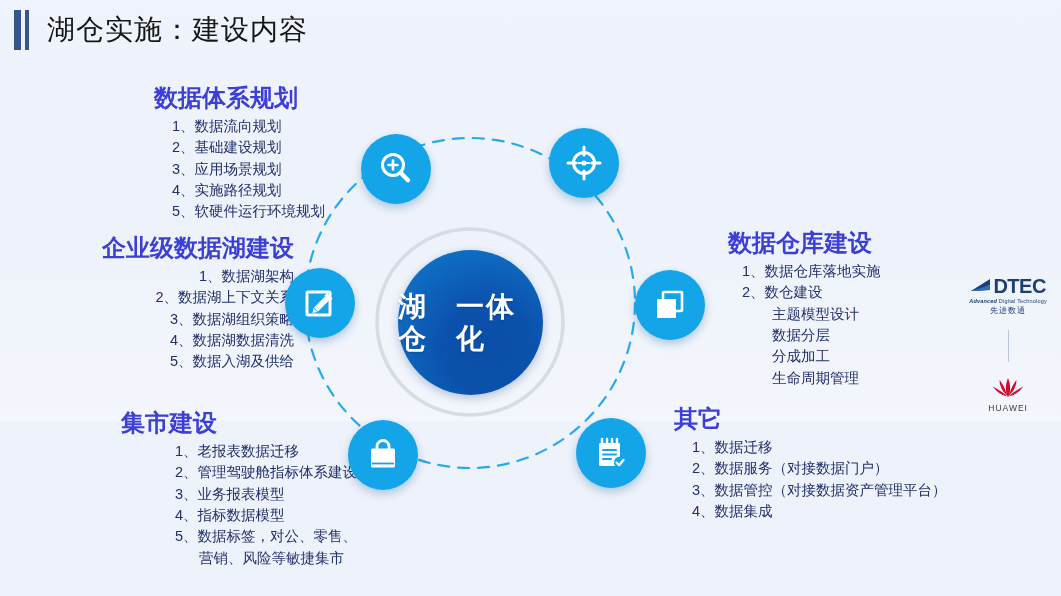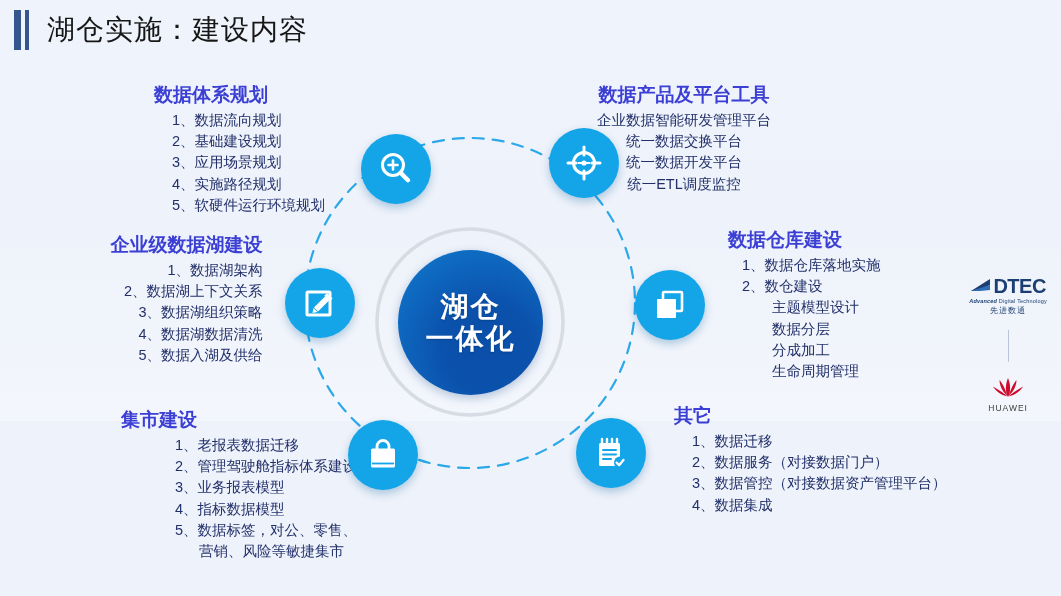--- a/index.html
+++ b/index.html
@@ -27,21 +27,21 @@
   .slide-title {
     font-size: 28px;
     color: #161616;
     letter-spacing: 1px;
     white-space: nowrap;
   }
 
   
   .block { position: absolute; }
   .block h3 {
-    font-size: 19px;
+    font-size: 24px;
     font-weight: bold;
     color: #3b3fd4;
     margin-bottom: 3px;
     white-space: nowrap;
     line-height: 1.25;
   }
   .block ul { list-style: none; }
   .block li {
     font-size: 14.5px;
     color: #22306a;
@@ -82,21 +82,21 @@
     width: 470px; height: 390px;
   }
   .diagram svg { position: absolute; left: 0; top: 0; }
 
   .hub {
     position: absolute;
     left: 130px; top: 130px;
     width: 145px; height: 145px;
     border-radius: 50%;
     background: radial-gradient(circle at 62% 68%, #0a4ea8 0%, #0b52ad 35%, #0f6ec4 78%, #1178cb 100%);
-    display: flex; flex-direction: column;
+    display: flex; flex-direction: row;
     align-items: center; justify-content: center;
     box-shadow: 0 3px 10px rgba(10,60,130,.28);
   }
   .hub span {
     color: #ffffff;
     font-size: 28px;
     font-weight: bold;
     line-height: 1.13;
     letter-spacing: 2px;
     text-shadow: 0 1px 2px rgba(0,0,0,.18);
@@ -159,29 +159,20 @@
     <h3>数据体系规划</h3>
     <ul>
       <li>1、数据流向规划</li>
       <li>2、基础建设规划</li>
       <li>3、应用场景规划</li>
       <li>4、实施路径规划</li>
       <li>5、软硬件运行环境规划</li>
     </ul>
   </div>
 
-  <div class="block b-tr">
-    <h3>数据产品及平台工具</h3>
-    <ul>
-      <li>企业数据智能研发管理平台</li>
-      <li>统一数据交换平台</li>
-      <li>统一数据开发平台</li>
-      <li>统一ETL调度监控</li>
-    </ul>
-  </div>
 
   <div class="block b-ml">
     <h3>企业级数据湖建设</h3>
     <ul>
       <li>1、数据湖架构</li>
       <li>2、数据湖上下文关系</li>
       <li>3、数据湖组织策略</li>
       <li>4、数据湖数据清洗</li>
       <li>5、数据入湖及供给</li>
     </ul>

